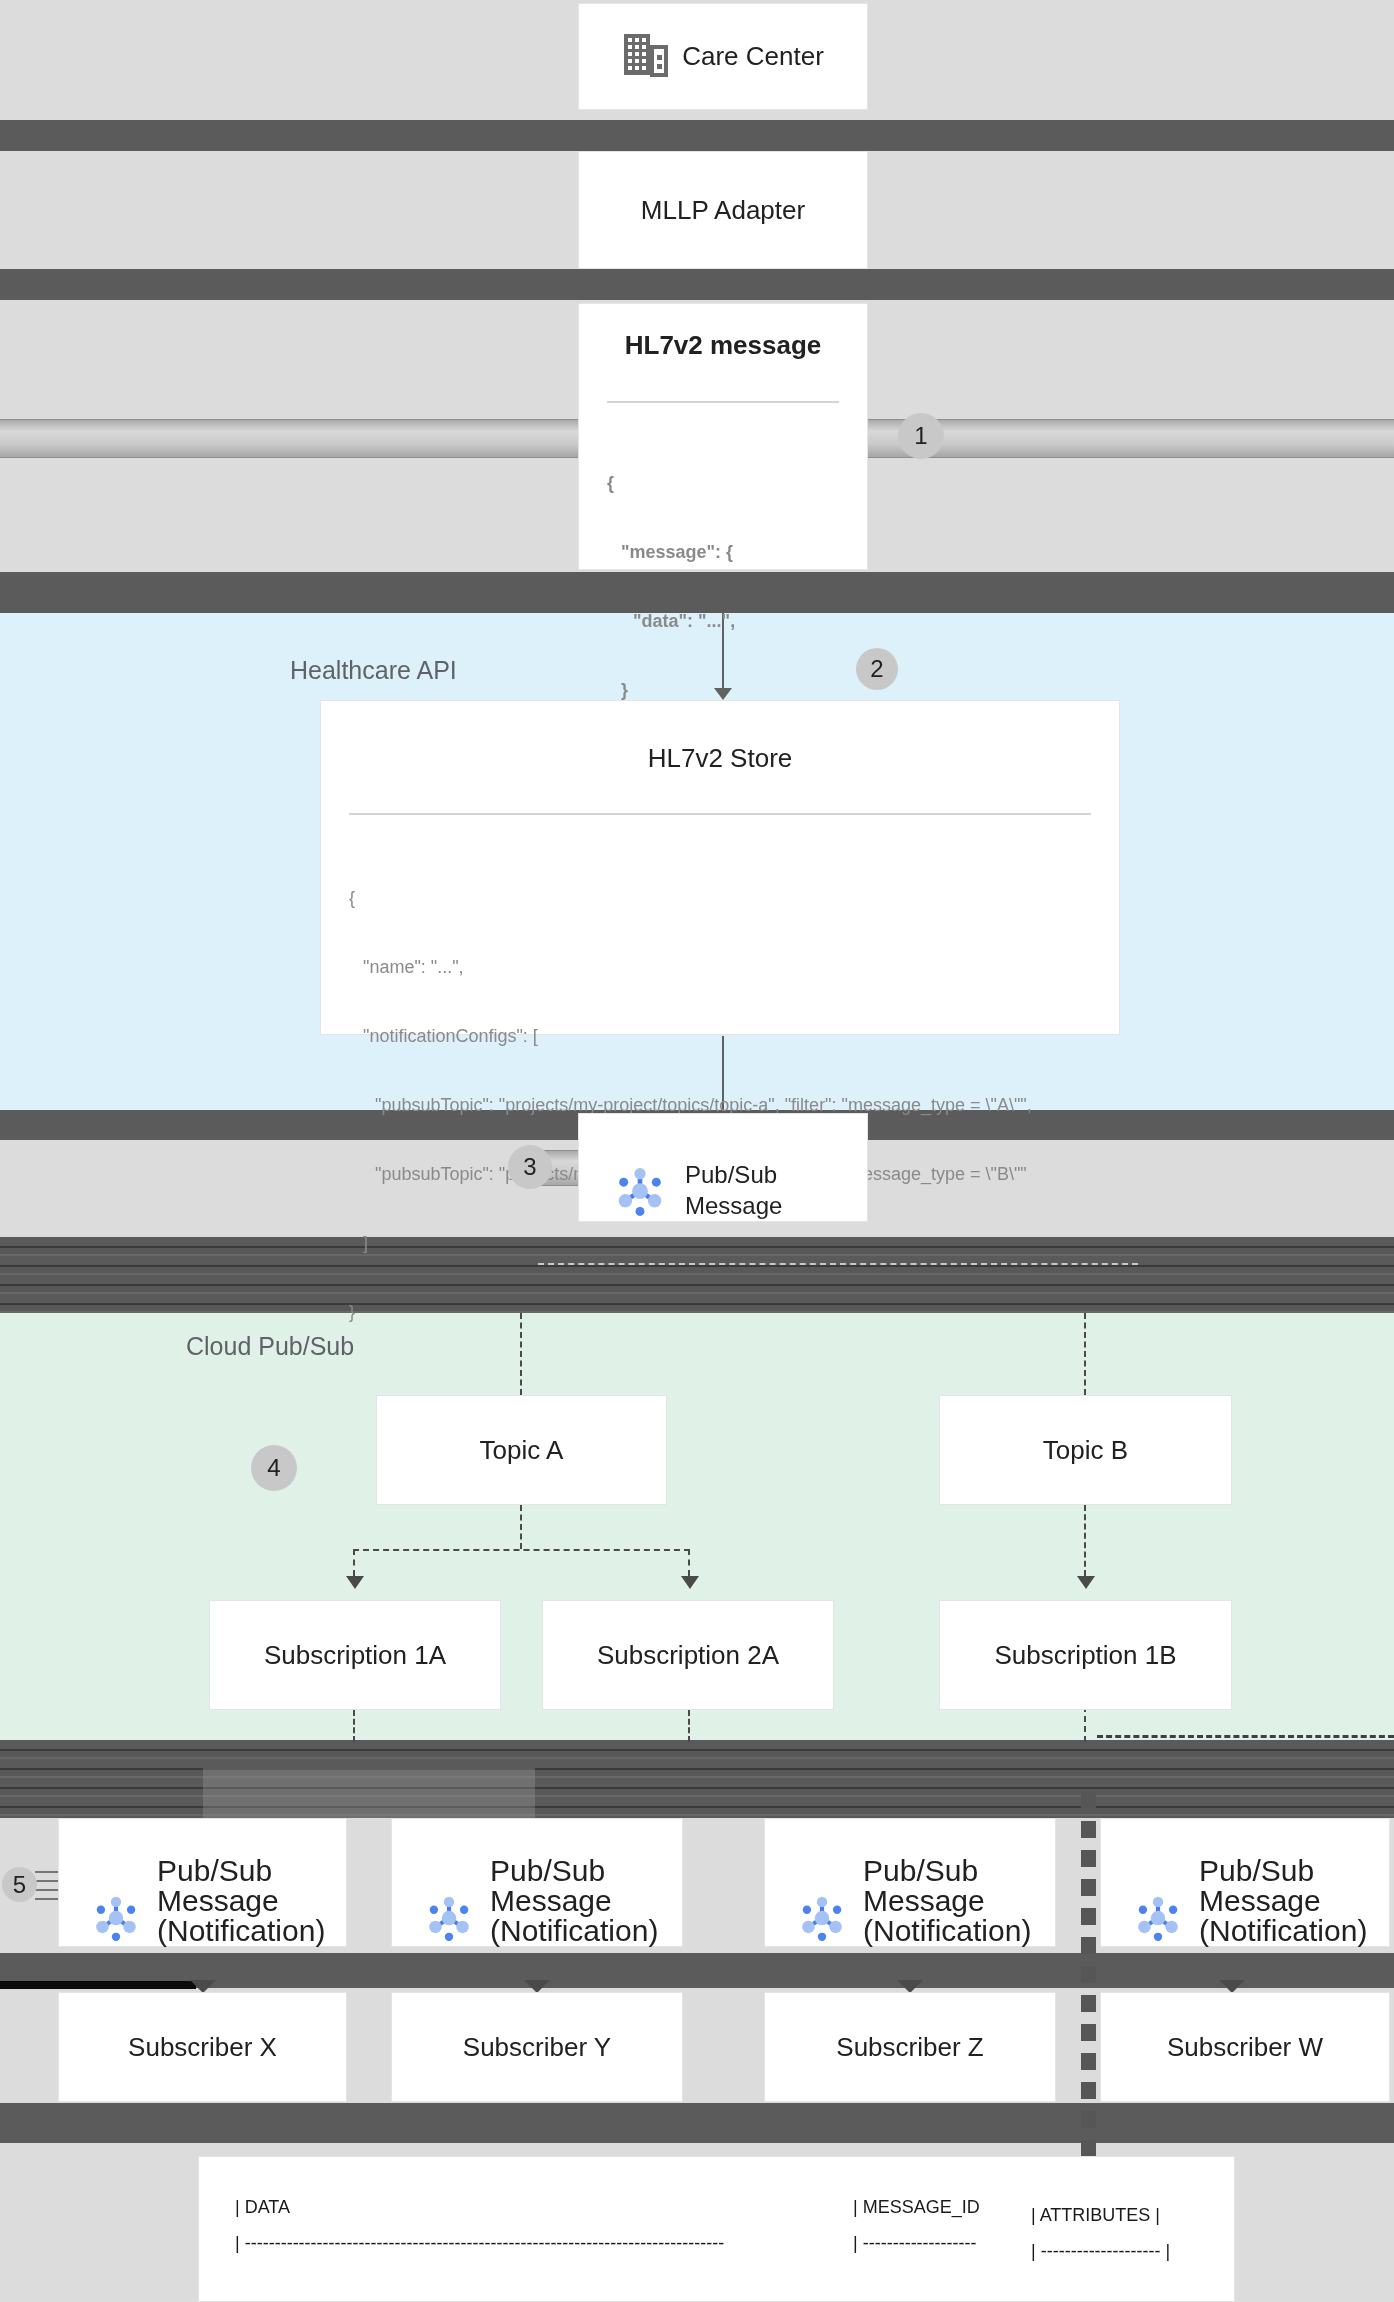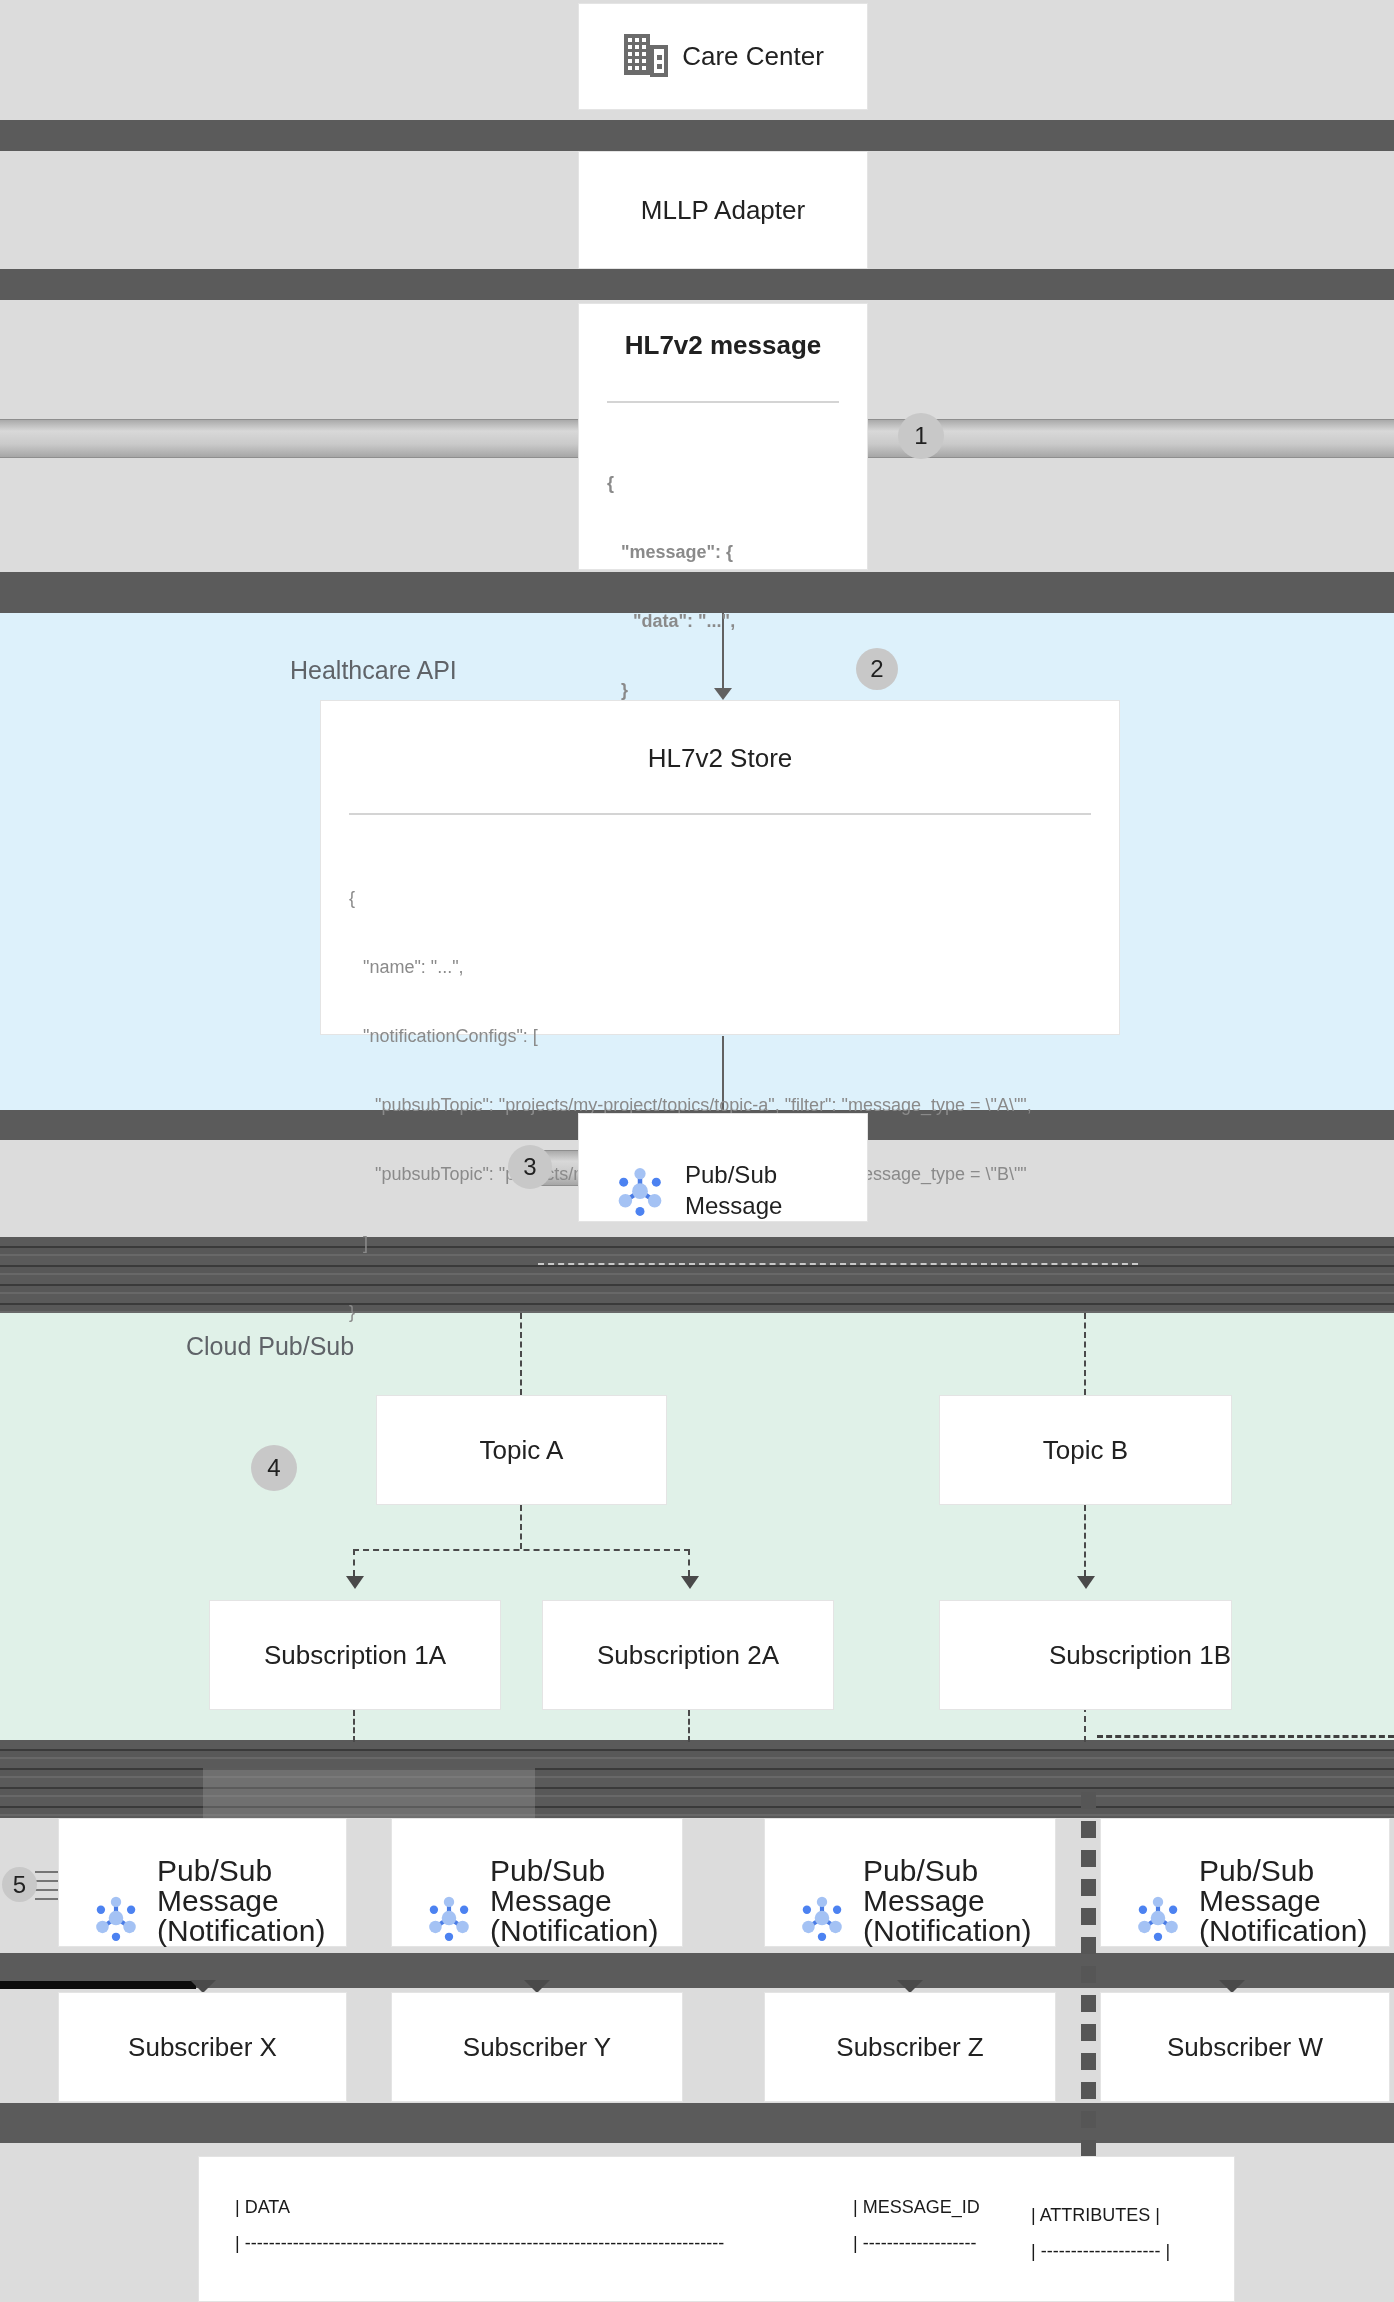--- a/index.html
+++ b/index.html
@@ -176,21 +176,21 @@
   <div class="node center-flex" style="left:939px;top:1395px;width:293px;height:110px;">
     <span class="node-label">Topic B</span>
   </div>
 
   <div class="node center-flex" style="left:209px;top:1600px;width:292px;height:110px;">
     <span class="node-label">Subscription 1A</span>
   </div>
   <div class="node center-flex" style="left:542px;top:1600px;width:292px;height:110px;">
     <span class="node-label">Subscription 2A</span>
   </div>
-  <div class="node center-flex" style="left:939px;top:1600px;width:293px;height:110px;justify-content:flex-end;">
+  <div class="node center-flex" style="left:939px;top:1600px;width:293px;height:110px;">
     <span class="node-label">Subscription 1B</span>
   </div>
 
   <div class="node iconbox" style="left:58px;top:1818px;width:289px;height:129px;padding-left:32px;">
     <span>
       <svg width="50" height="50" viewBox="0 0 48 48">
         <path d="M24 25 L24 11 M24 25 L12 33 M24 25 L36 33" stroke="#4a7ce6" stroke-width="4" fill="none"></path>
         <circle cx="24" cy="9.5" r="5" fill="#a4c2f4"></circle>
           <circle cx="11" cy="33.5" r="6" fill="#a4c2f4"></circle>
         <circle cx="37" cy="33.5" r="6" fill="#a4c2f4"></circle>

